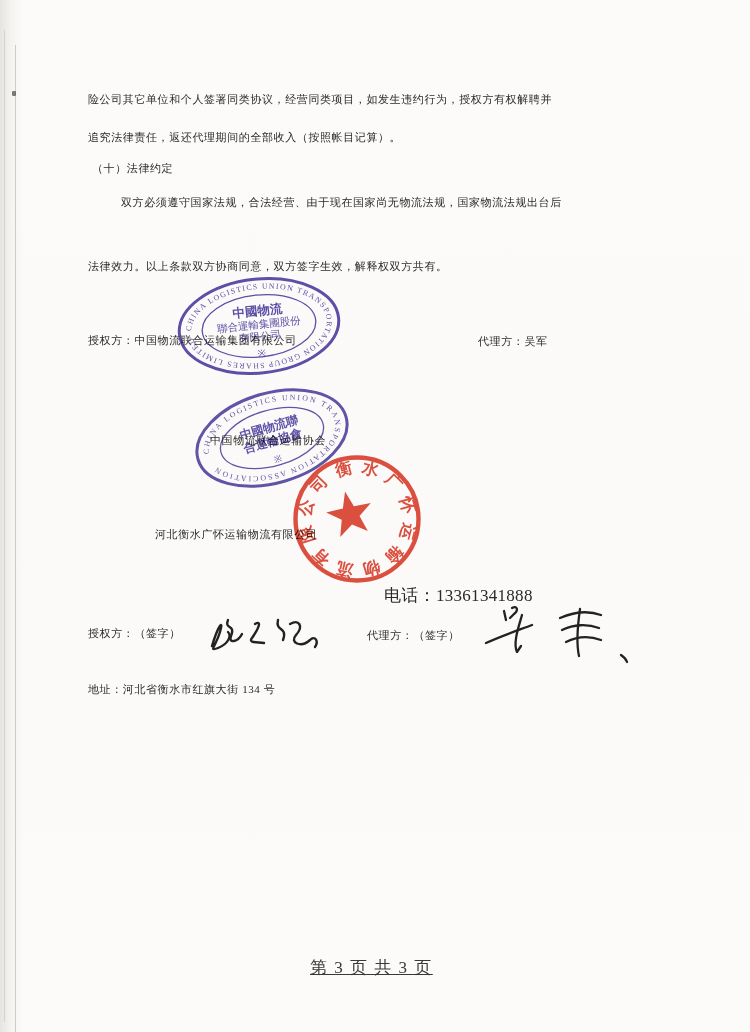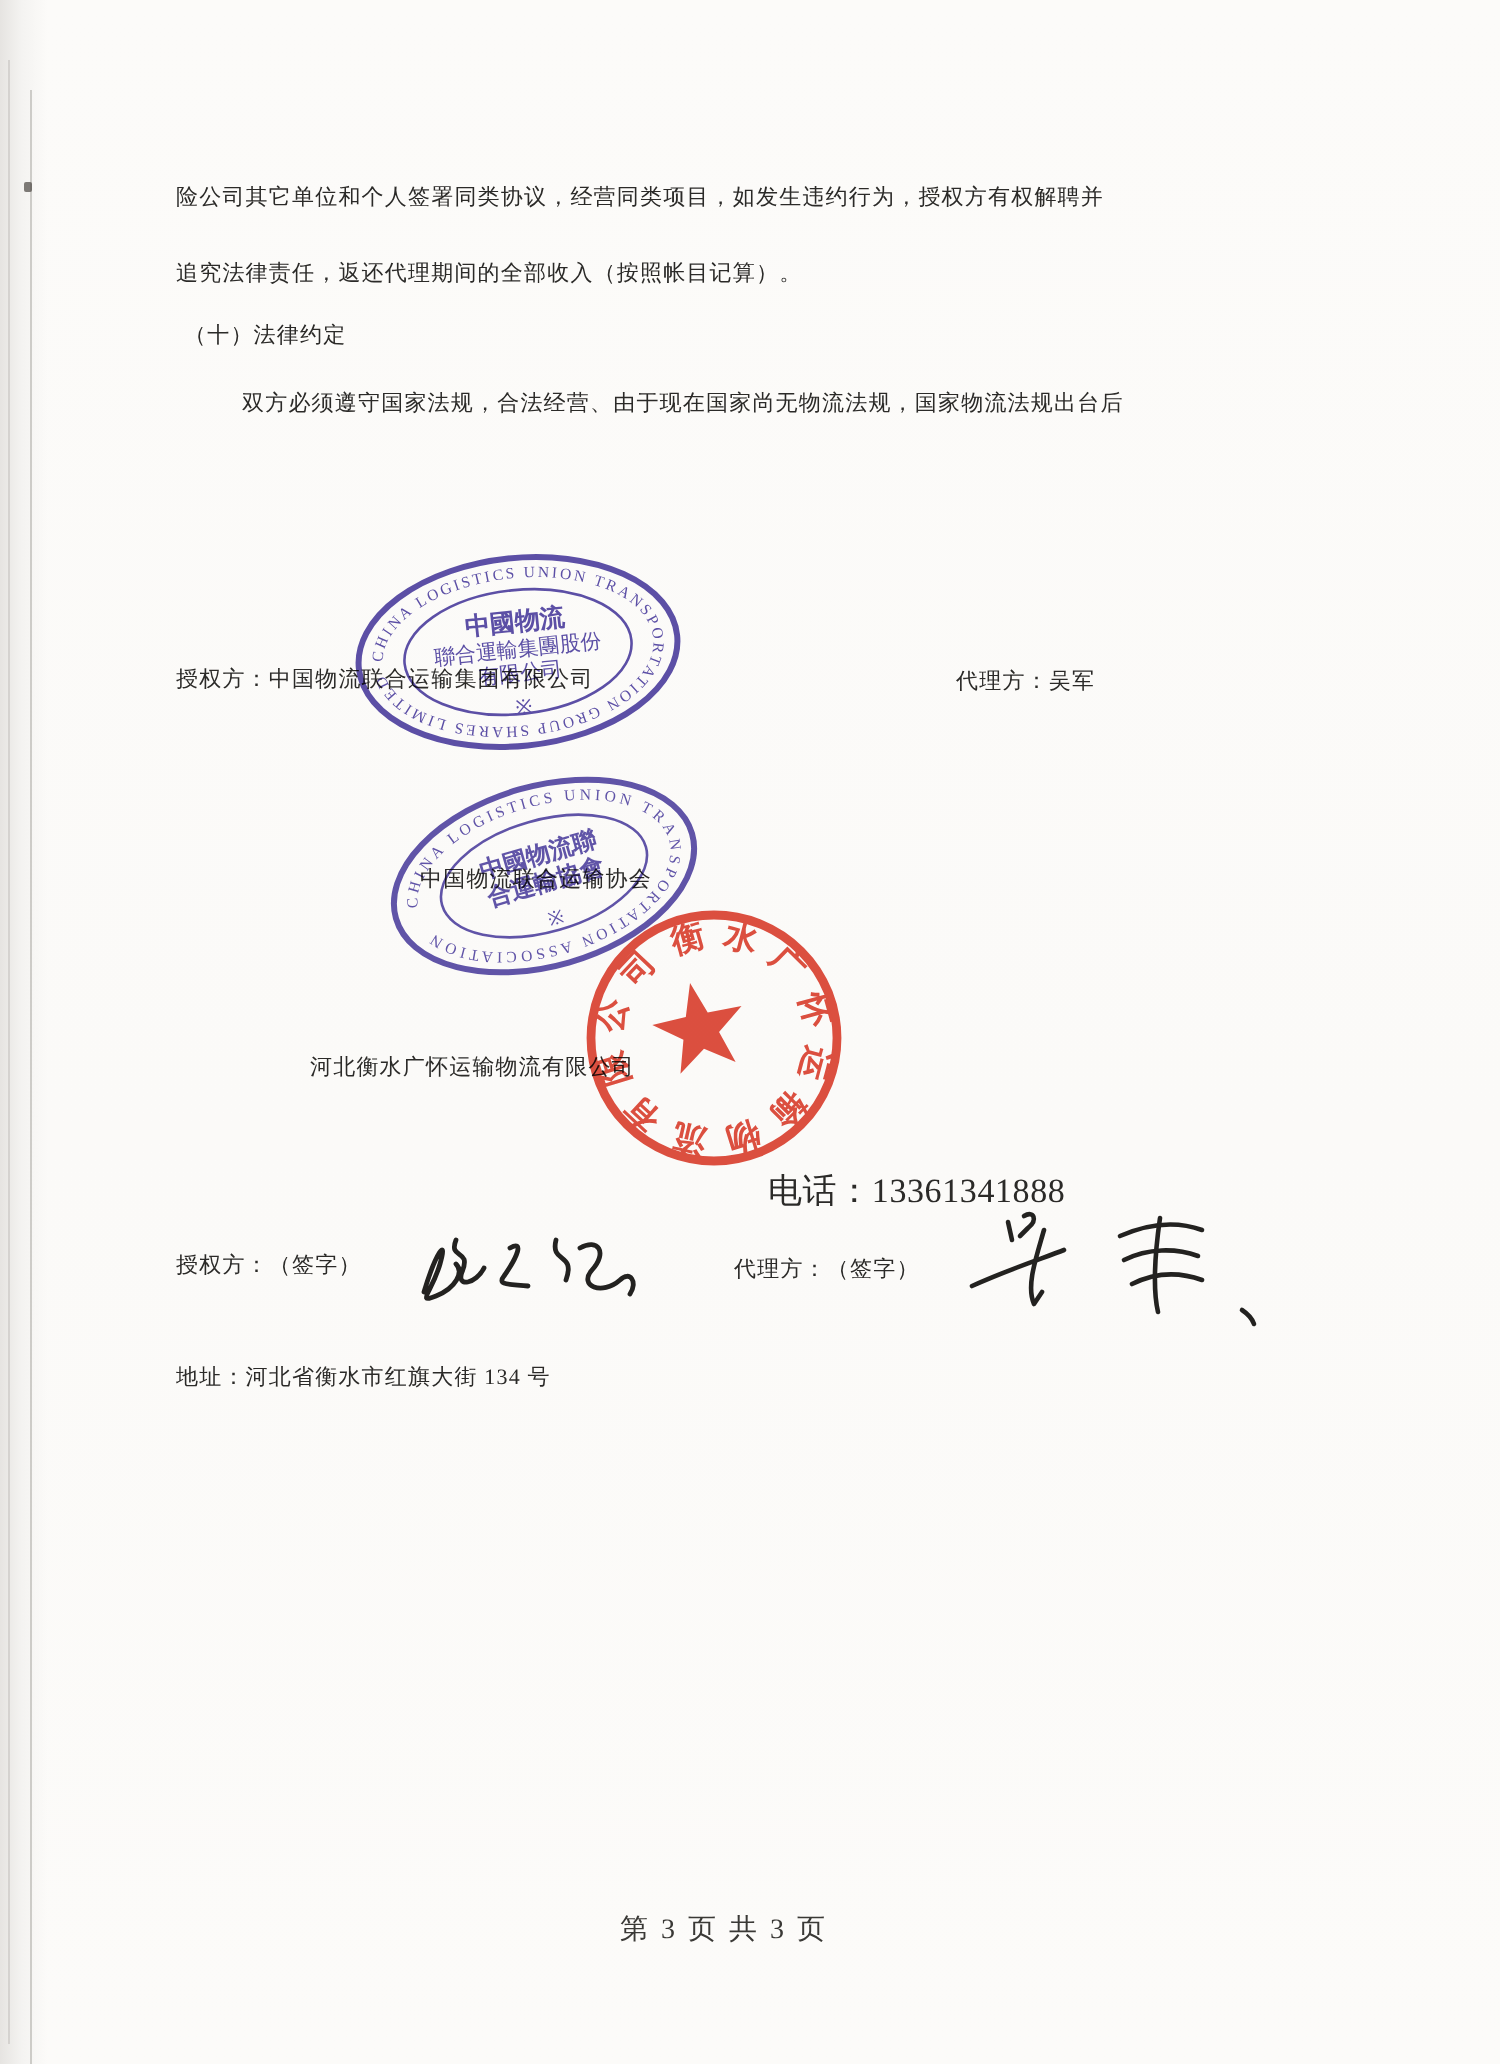--- a/index.html
+++ b/index.html
@@ -11,40 +11,41 @@
     color:#2b2a28;
   }
   .edge-strip{position:absolute;left:0;top:0;bottom:0;width:24px;
     background:linear-gradient(90deg,#e6e4e1 0%,#f4f3f1 45%,rgba(255,255,255,0) 100%);}
   .edge-line-a{position:absolute;left:4px;top:30px;bottom:10px;width:1px;background:rgba(110,106,100,.18);}
   .edge-line-b{position:absolute;left:15px;top:45px;bottom:0;width:1px;background:rgba(110,106,100,.30);}
   .speck{position:absolute;left:12px;top:91px;width:4px;height:5px;background:#4a4642;border-radius:1px;opacity:.7;}
   .t{position:absolute;white-space:pre;font-size:11px;line-height:1.25;letter-spacing:.6px;}
   .t.small{font-size:17px;letter-spacing:.3px;}
   .t.date{font-size:16px;letter-spacing:3.5px;word-spacing:7px;}
-  .t.footer{font-size:14px;letter-spacing:1.5px;color:#3a3936;}
+  .t.footer{font-size:17px;letter-spacing:1.5px;color:#3a3936;text-decoration:underline;}
   .stamp{position:absolute;mix-blend-mode:multiply;}
   .stamp svg{display:block;width:100%;height:100%;}
   .sig{position:absolute;}
   .sig svg{display:block;width:100%;height:100%;}
 </style>
 </head>
 <body>
 
 <div class="page">
 
   <div class="edge-strip"></div>
   <div class="edge-line-a"></div>
   <div class="edge-line-b"></div>
   <div class="speck"></div>
 
   <div class="t" style="left:88px;top:93px;">险公司其它单位和个人签署同类协议，经营同类项目，如发生违约行为，授权方有权解聘并</div>
   <div class="t" style="left:88px;top:131px;">追究法律责任，返还代理期间的全部收入（按照帐目记算）。</div>
   <div class="t" style="left:92px;top:162px;">（十）法律约定</div>
   <div class="t" style="left:121px;top:196px;">双方必须遵守国家法规，合法经营、由于现在国家尚无物流法规，国家物流法规出台后</div>
+  <div class="t" style="left:88px;top:260px;">法律效力。以上条款双方协商同意，双方签字生效，解释权双方共有。</div>
 
   <div class="t" style="left:88px;top:334px;">授权方：中国物流联合运输集团有限公司</div>
   <div class="t" style="left:478px;top:335px;">代理方：吴军</div>
 
   <div class="t" style="left:162px;top:434px;margin-left:48px;">中国物流联合运输协会</div>
 
   <div class="t" style="left:155px;top:528px;">河北衡水广怀运输物流有限公司</div>
 
   <div class="t small" style="left:384px;top:585px;">电话：13361341888</div>
 

